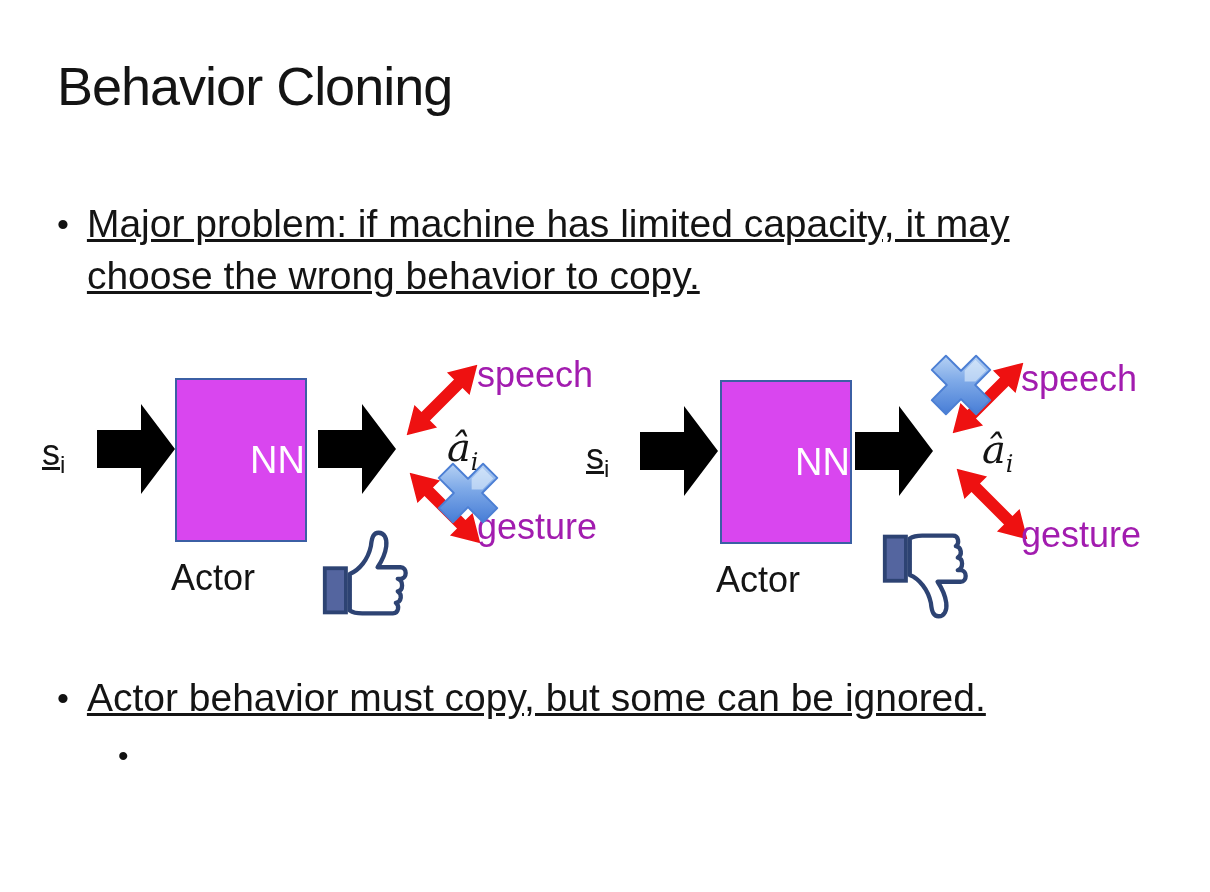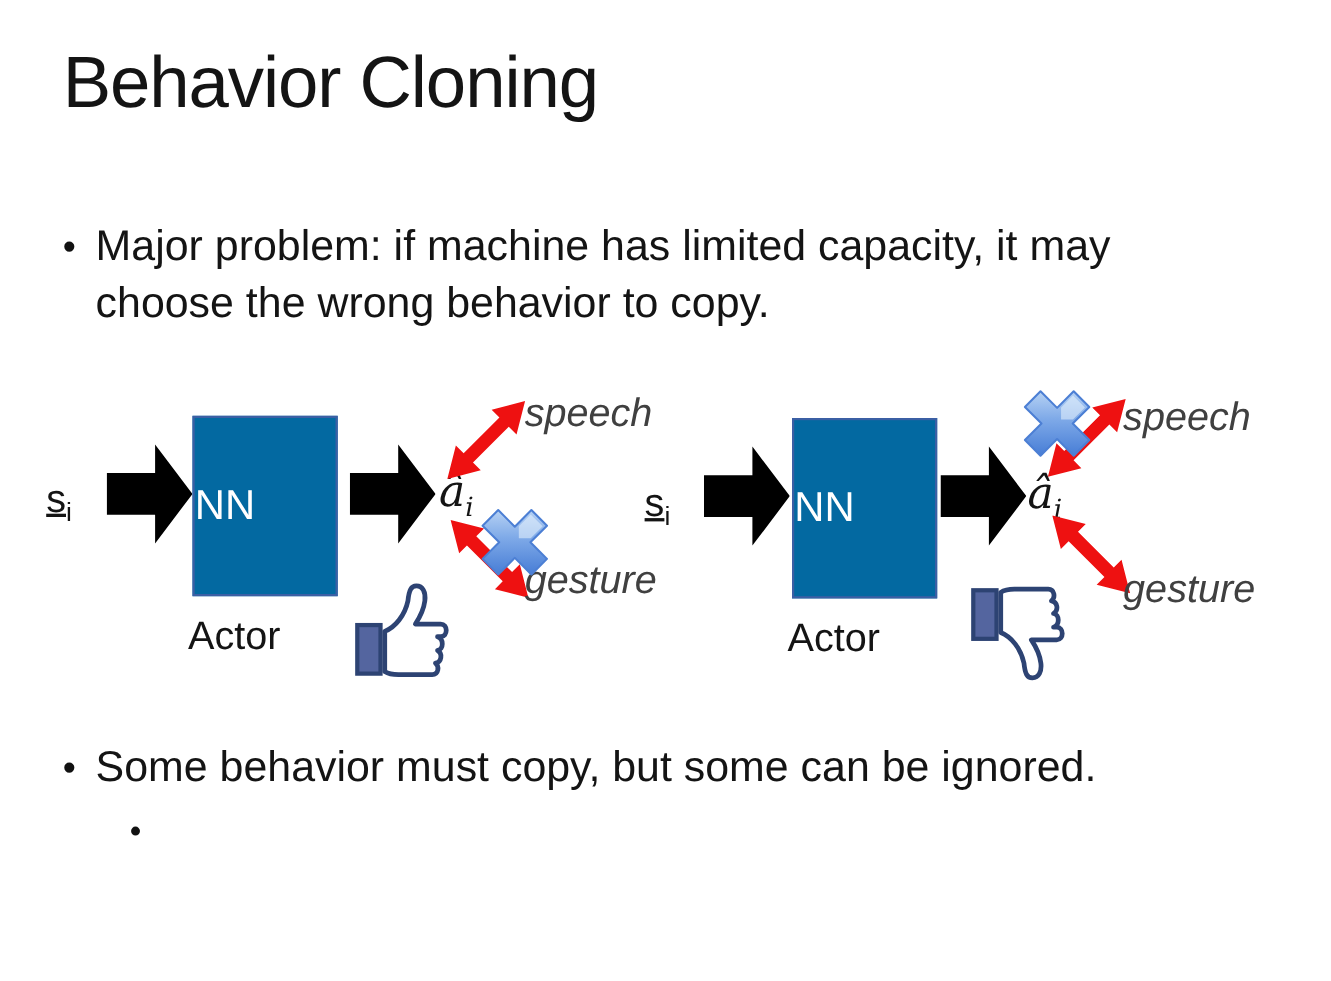--- a/index.html
+++ b/index.html
@@ -1,42 +1,42 @@
 <!DOCTYPE html>
 <html><head>
 <meta charset="utf-8">
 <style>
   html,body{margin:0;padding:0;background:#fff;}
   #slide{
     position:relative;width:1210px;height:892px;background:#fff;overflow:hidden;
     font-family:"Liberation Sans",sans-serif;color:#111;
   }
   .title{
-    position:absolute;left:57px;top:36px;font-size:66px;font-weight:400;
+    position:absolute;left:57px;top:55px;font-size:54px;font-weight:400;
     letter-spacing:-1px;color:#141414;
   }
   .bullet-row{position:absolute;display:flex;align-items:flex-start;}
   .bullet-dot{font-size:34px;line-height:52px;margin-right:18px;}
-  .bullet-text{font-size:39px;line-height:52px;color:#141414;}
+  .bullet-text{font-size:39px;line-height:52px;color:#141414;text-decoration:underline;}
   .b-main1{left:57px;top:198px;width:1030px;}
   .b-main2{left:57px;top:672px;width:1120px;}
   .b-sub1{left:118px;top:732px;width:1060px;}
   .b-sub1 .bullet-dot{font-size:30px;line-height:48px;margin-right:16px;}
   .b-sub1 .bullet-text{font-size:36px;line-height:48px;}
   .nn-box{
-    position:absolute;width:128px;height:160px;background:#0369a1;
-    border:2px solid #3B5FA4;display:flex;align-items:center;justify-content:flex-start;
+    position:absolute;width:128px;height:160px;background:#d946ef;
+    border:2px solid #3B5FA4;display:flex;align-items:center;justify-content:flex-end;
   }
   .nn-label{color:#fff;font-size:38px;}
   .actor-label{position:absolute;font-size:36px;color:#141414;text-align:left;width:140px;}
   .io-label{position:absolute;font-size:36px;color:#141414;text-decoration:underline;}
   .io-label sub{font-size:24px;}
-  .ahat{position:absolute;font-family:"DejaVu Serif",serif;font-style:italic;font-size:40px;color:#141414;}
+  .ahat{position:absolute;font-family:"DejaVu Serif",serif;font-style:italic;font-size:40px;color:#141414;margin-left:48px;}
   .ahat sub{font-size:24px;font-style:italic;}
-  .action-label{position:absolute;font-size:36px;color:#404040;font-style:italic;}
+  .action-label{position:absolute;font-size:36px;color:#a21caf;}
   .blockarrow{position:absolute;width:78px;height:98px;}
   .dblarrow{position:absolute;width:100px;height:34px;transform-origin:50% 50%;}
   .rot-ne{transform:rotate(-45deg);}
   .rot-se{transform:rotate(45deg);}
   .cross-x{position:absolute;width:64px;height:64px;z-index:5;}
   .thumb{position:absolute;width:96px;height:94px;}
   .thumb.down{transform:scaleY(-1);}
 </style>
 </head>
 <body>
@@ -147,20 +147,20 @@
   <svg class="cross-x" style="left:929px;top:353px;" viewBox="0 0 100 100">
     <use href="#cross-shape"></use>
   </svg>
 
   <svg class="thumb down" style="left:880px;top:528px;" viewBox="0 0 100 96">
     <use href="#thumb-shape"></use>
   </svg>
 
   <div class="bullet-row b-main2">
     <span class="bullet-dot">•</span>
-    <span class="bullet-text">Some behavior must copy, but some can be ignored.</span>
+    <span class="bullet-text">Actor behavior must copy, but some can be ignored.</span>
   </div>
 
   <div class="bullet-row b-sub1">
     <span class="bullet-dot">•</span>
   </div>
 
 </div>
 
 </body></html>

